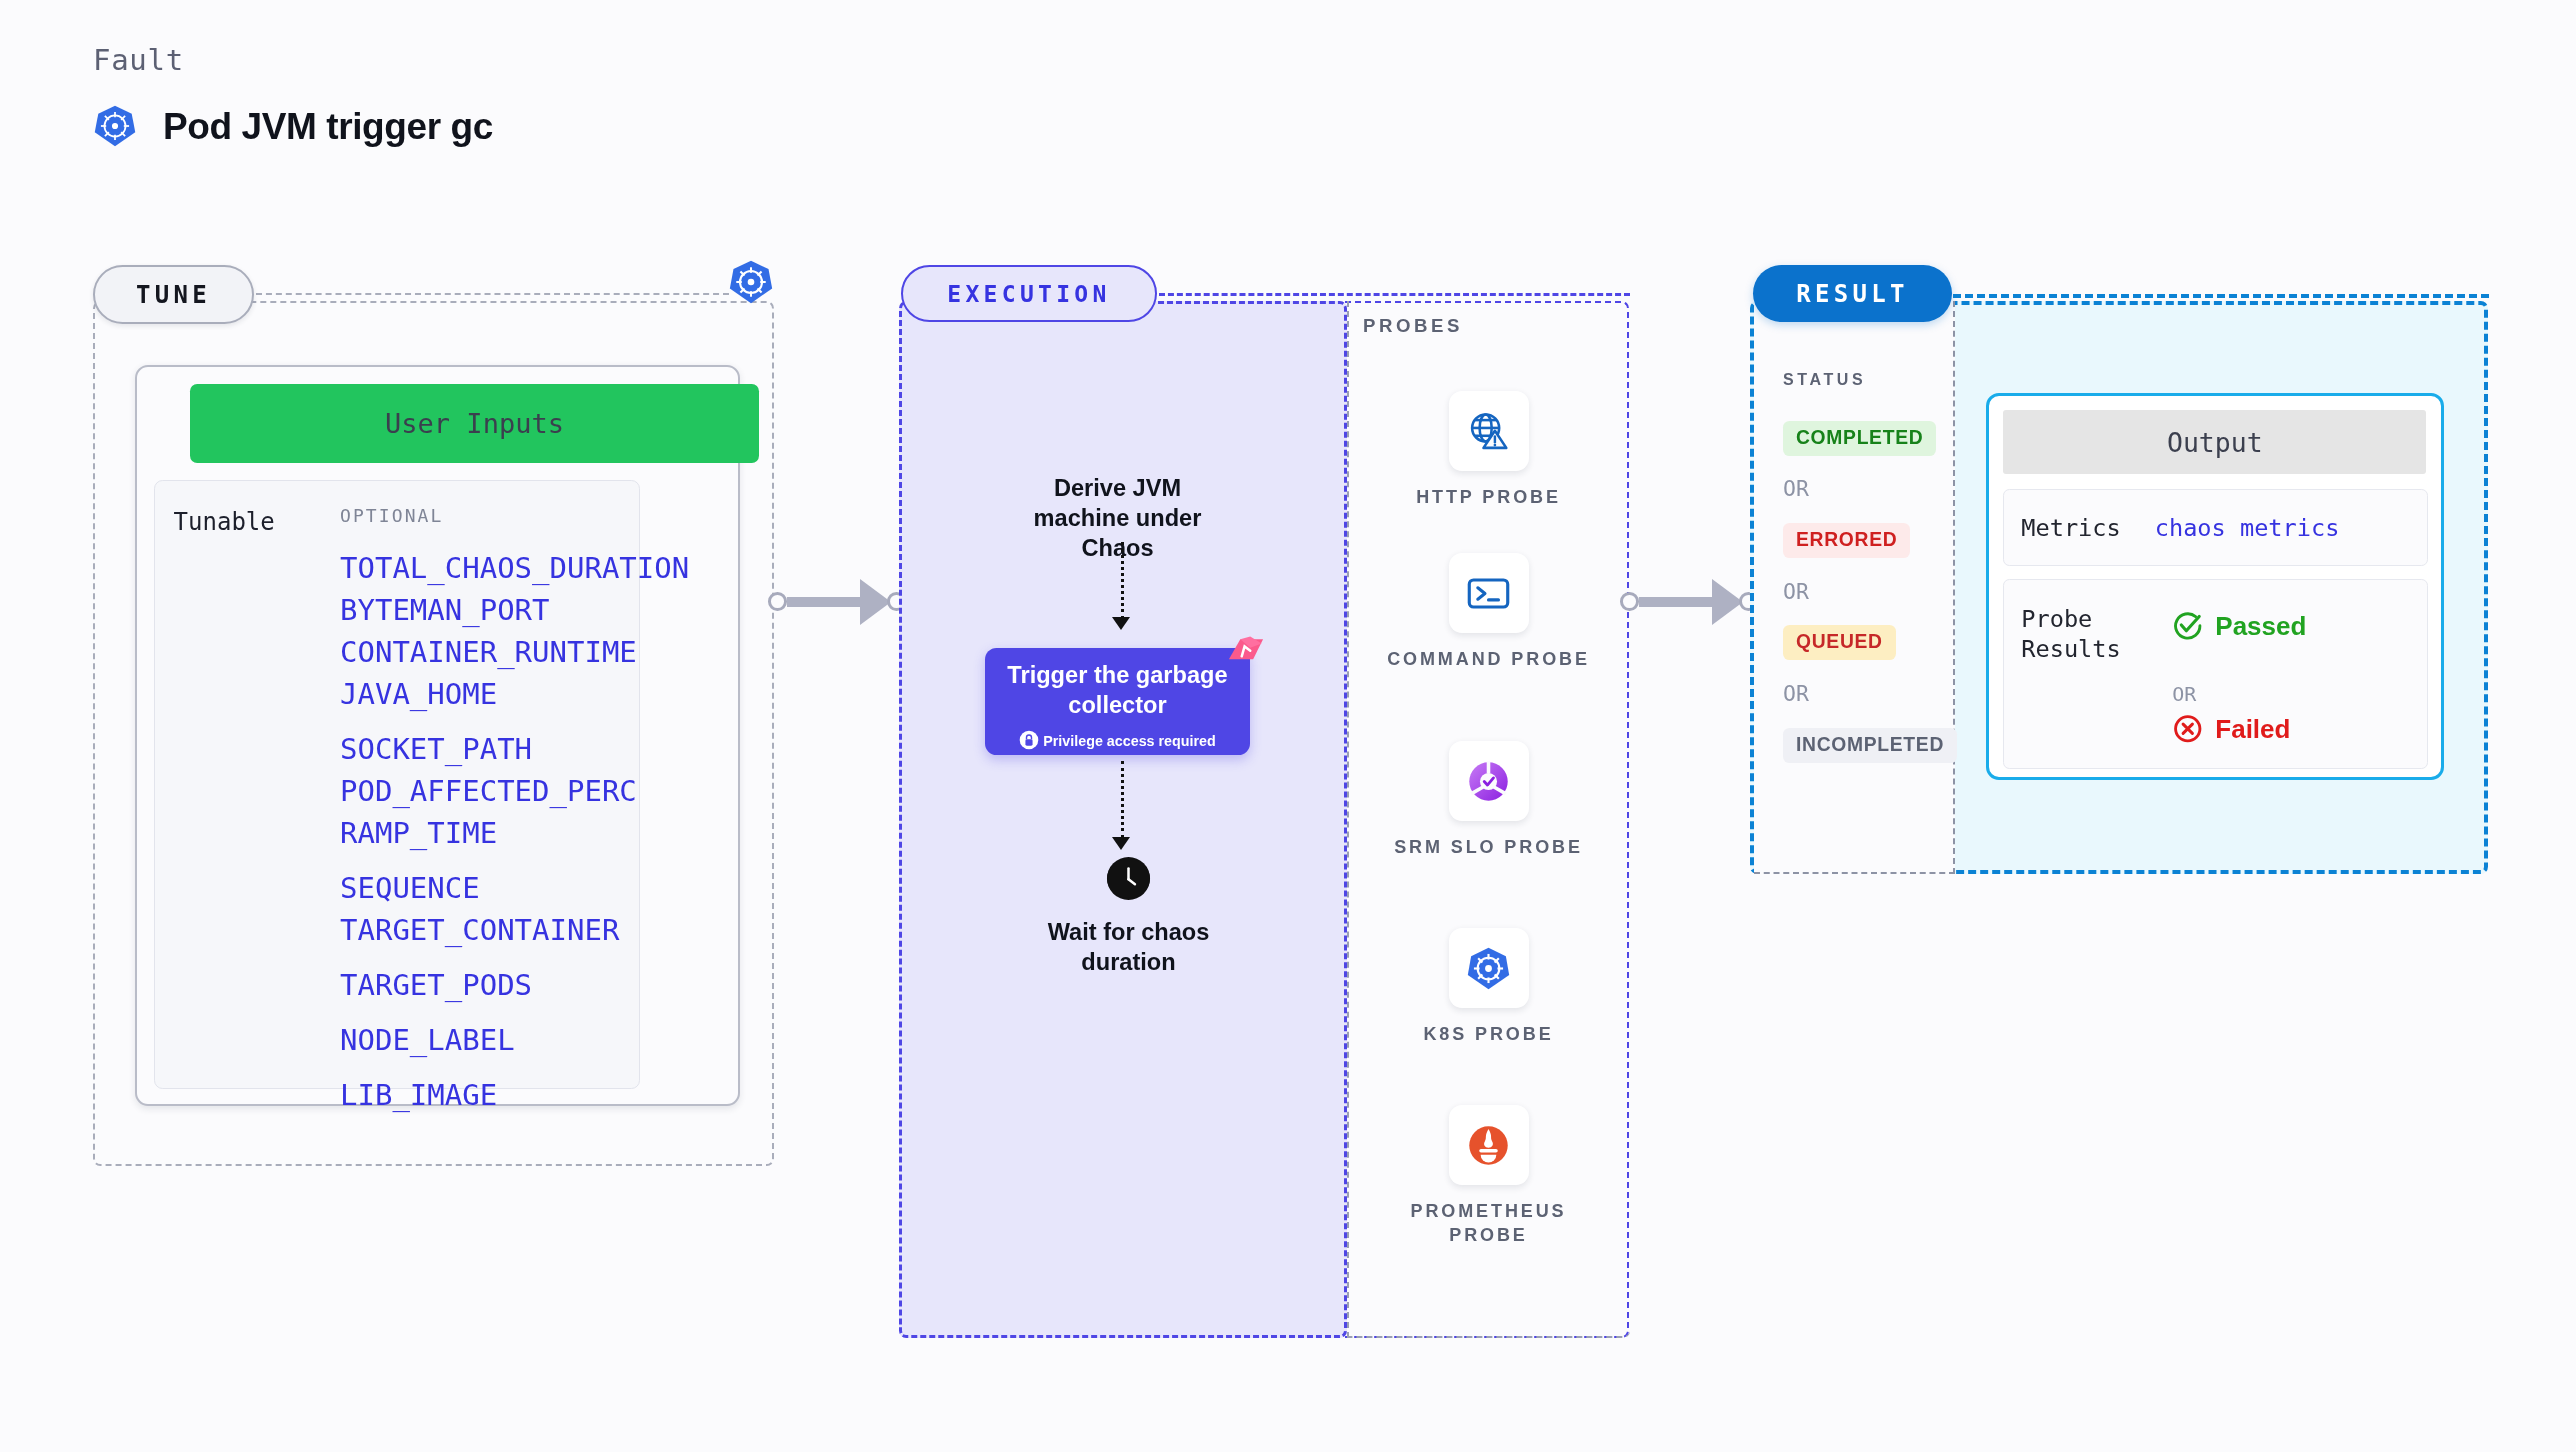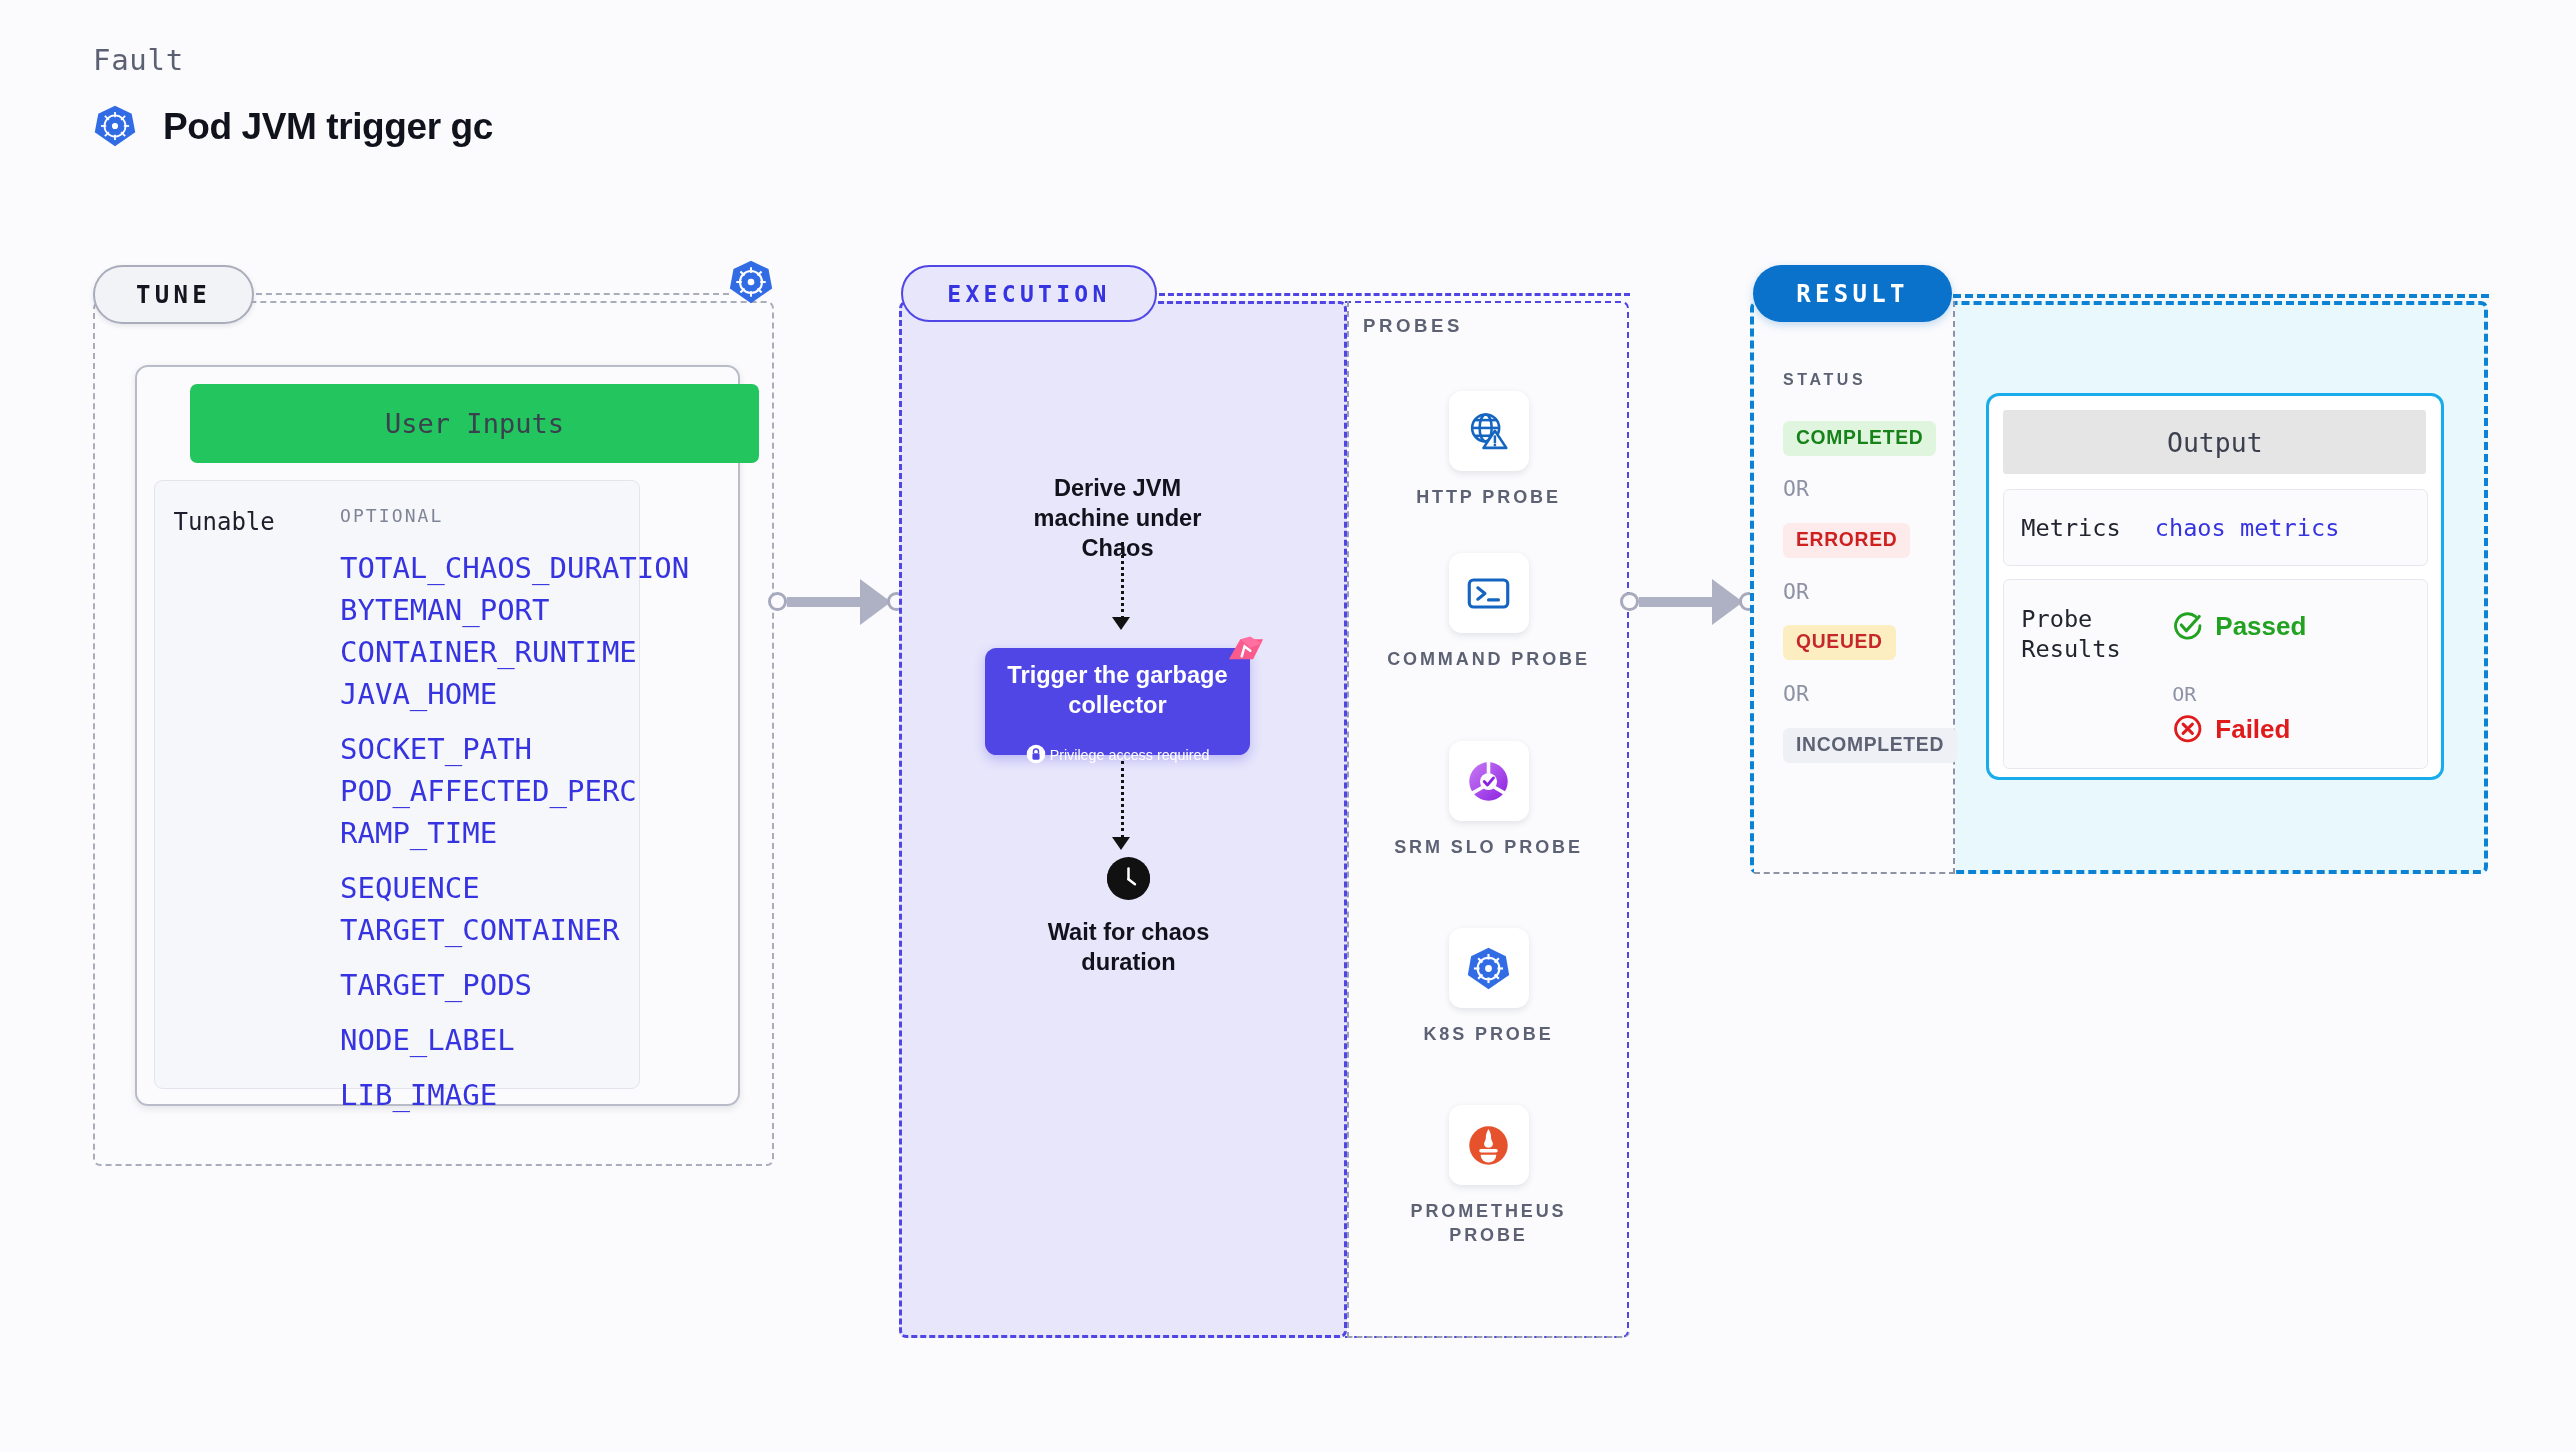--- a/index.html
+++ b/index.html
@@ -143,22 +143,22 @@
   #gc-box{
     position:absolute;left:985px;top:648px;width:265px;height:107px;
     background:#4f46e5;border-radius:11.5px;
     box-shadow:0 4.3px 11.5px rgba(79,70,229,.28);
     box-sizing:border-box;padding-top:11.5px;
   }
   #gc-title{
     text-align:center;color:#ffffff;font-size:23.6px;font-weight:700;line-height:30px;
   }
   #gc-priv{
-    display:flex;align-items:center;justify-content:center;margin-top:24px;gap:4px;
-    color:#ffffff;font-size:14.3px;font-weight:400;
+    display:flex;align-items:center;justify-content:center;margin-top:10px;gap:4px;
+    color:#ffffff;font-size:14.3px;font-weight:700;
   }
   #gc-badge{position:absolute;right:-15.8px;top:-13px;}
   #clock-icon{
     position:absolute;left:1107px;top:857px;width:43px;height:43px;
     border-radius:50%;background:#111111;
   }
 
   
   #result-zone-outer{
     left:1750px;top:301px;width:738px;height:573px;

